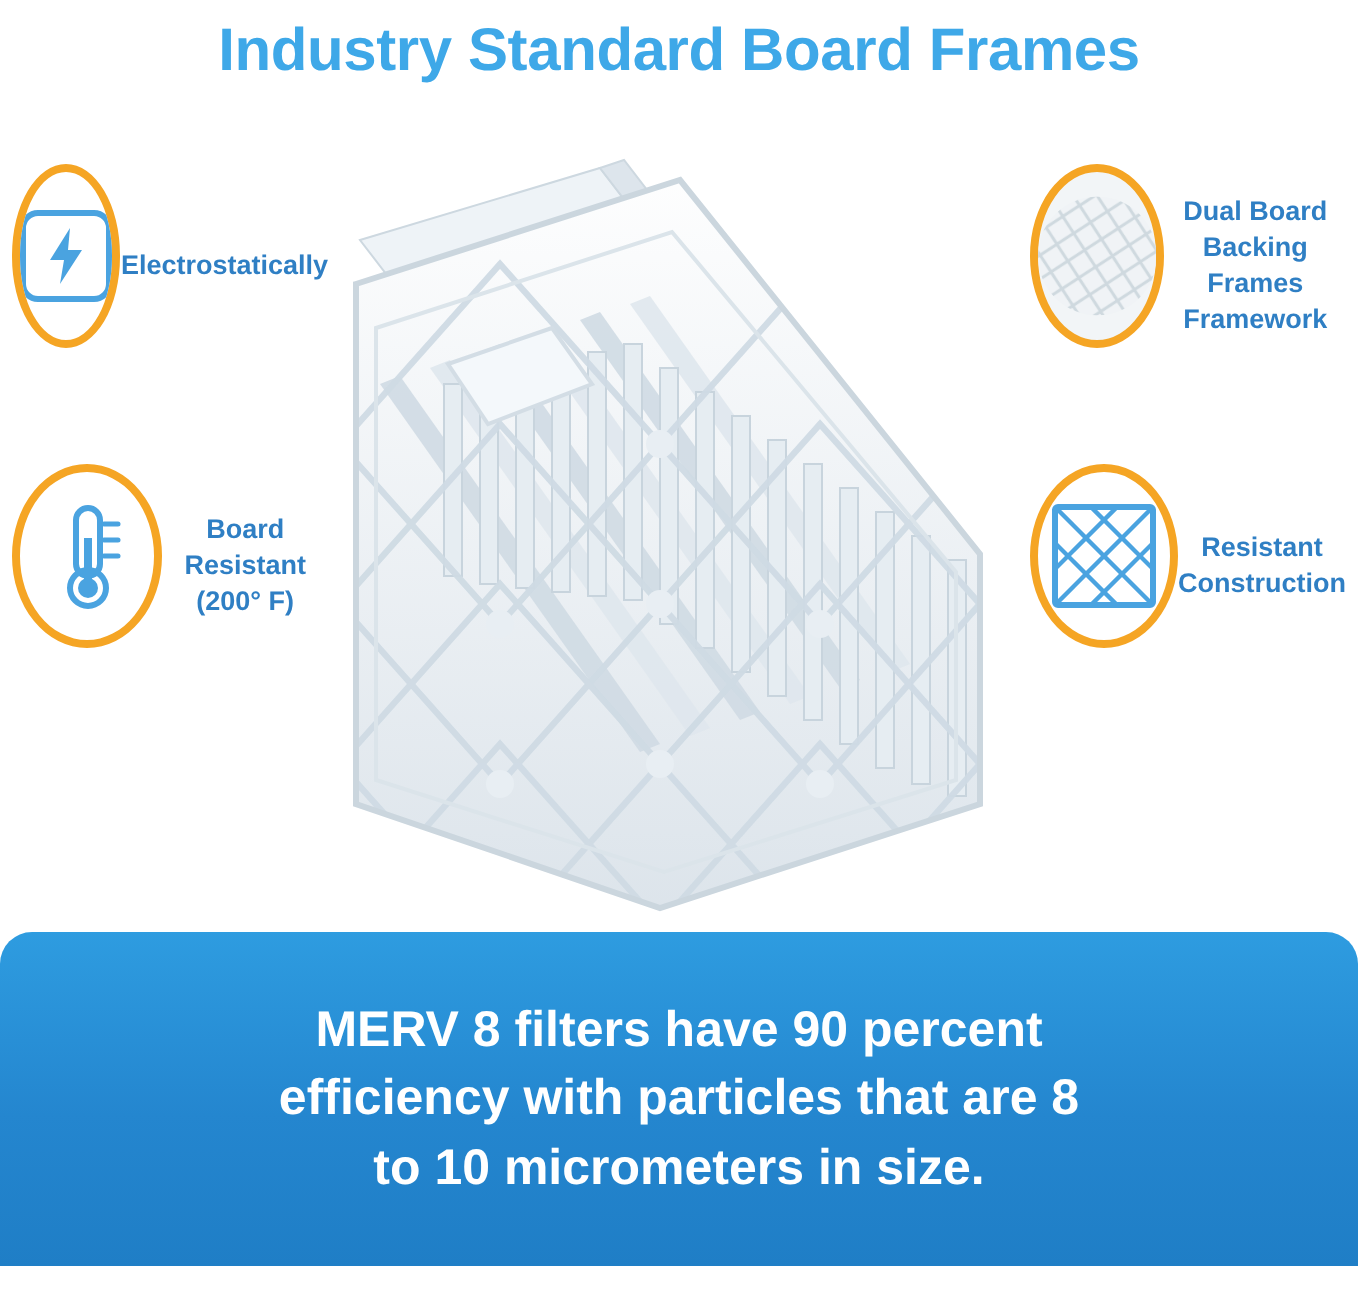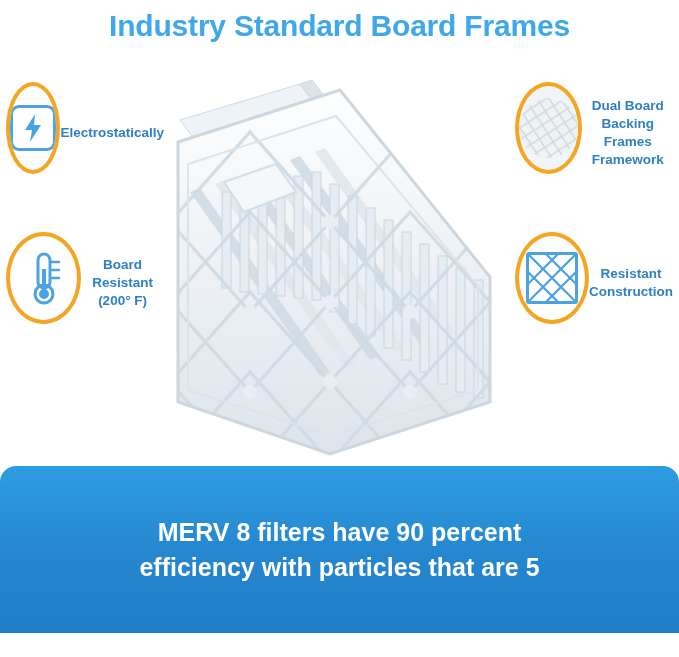--- a/index.html
+++ b/index.html
@@ -310,16 +310,17 @@
 
       <polygon points="18,70 180,18 330,205 330,330 170,382 18,330" fill="none" stroke="#cbd6de" stroke-width="3"></polygon>
       <polygon points="28,92 176,44 318,214 318,318 172,364 28,318" fill="none" stroke="#dbe4ea" stroke-width="2"></polygon>
 
       <polygon points="64,110 116,92 136,120 84,140" fill="#f4f8fb" stroke="#d3dde5" stroke-width="2"></polygon>
     </svg>
   </div>
 
   <div class="banner">
     <div class="banner-line">MERV 8 filters have 90 percent</div>
-    <div class="banner-line">efficiency with particles that are 5</div>
+    <div class="banner-line">efficiency with particles that are 8</div>
+    <div class="banner-line">to 10 micrometers in size.</div>
   </div>
 
 </div>
 
 </body></html>

